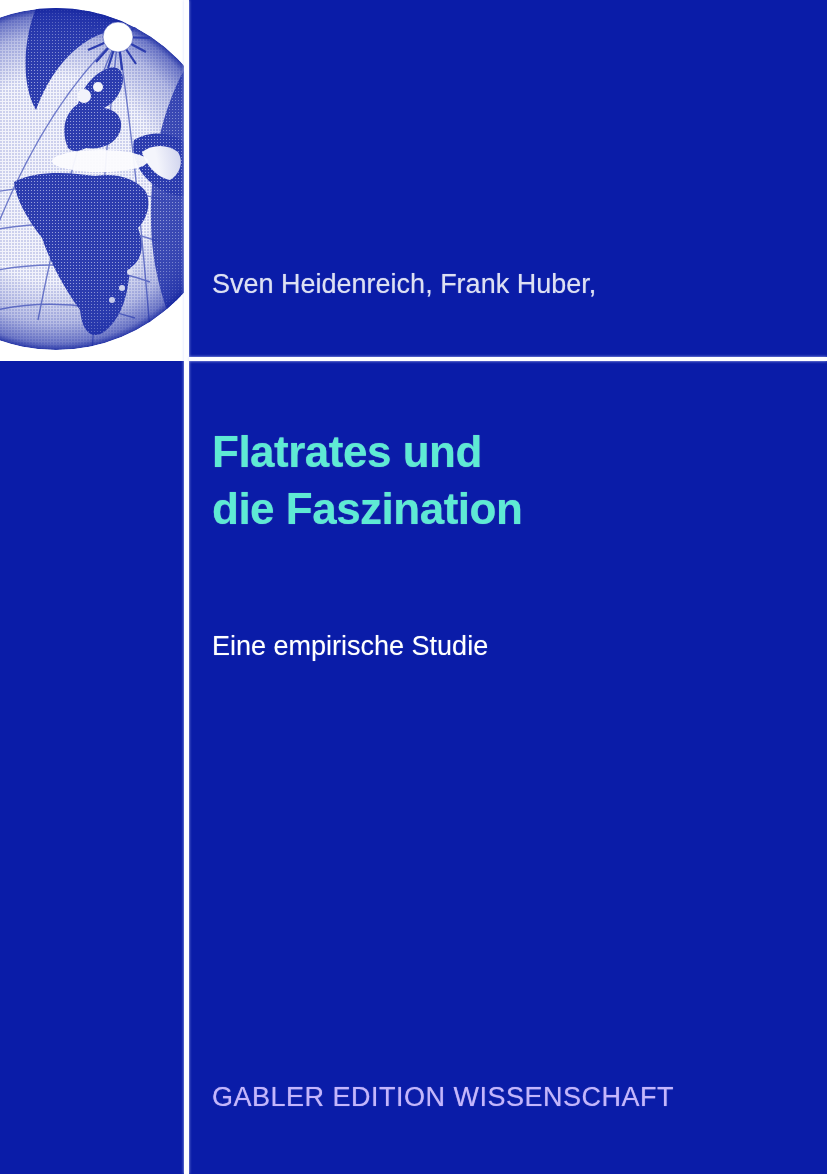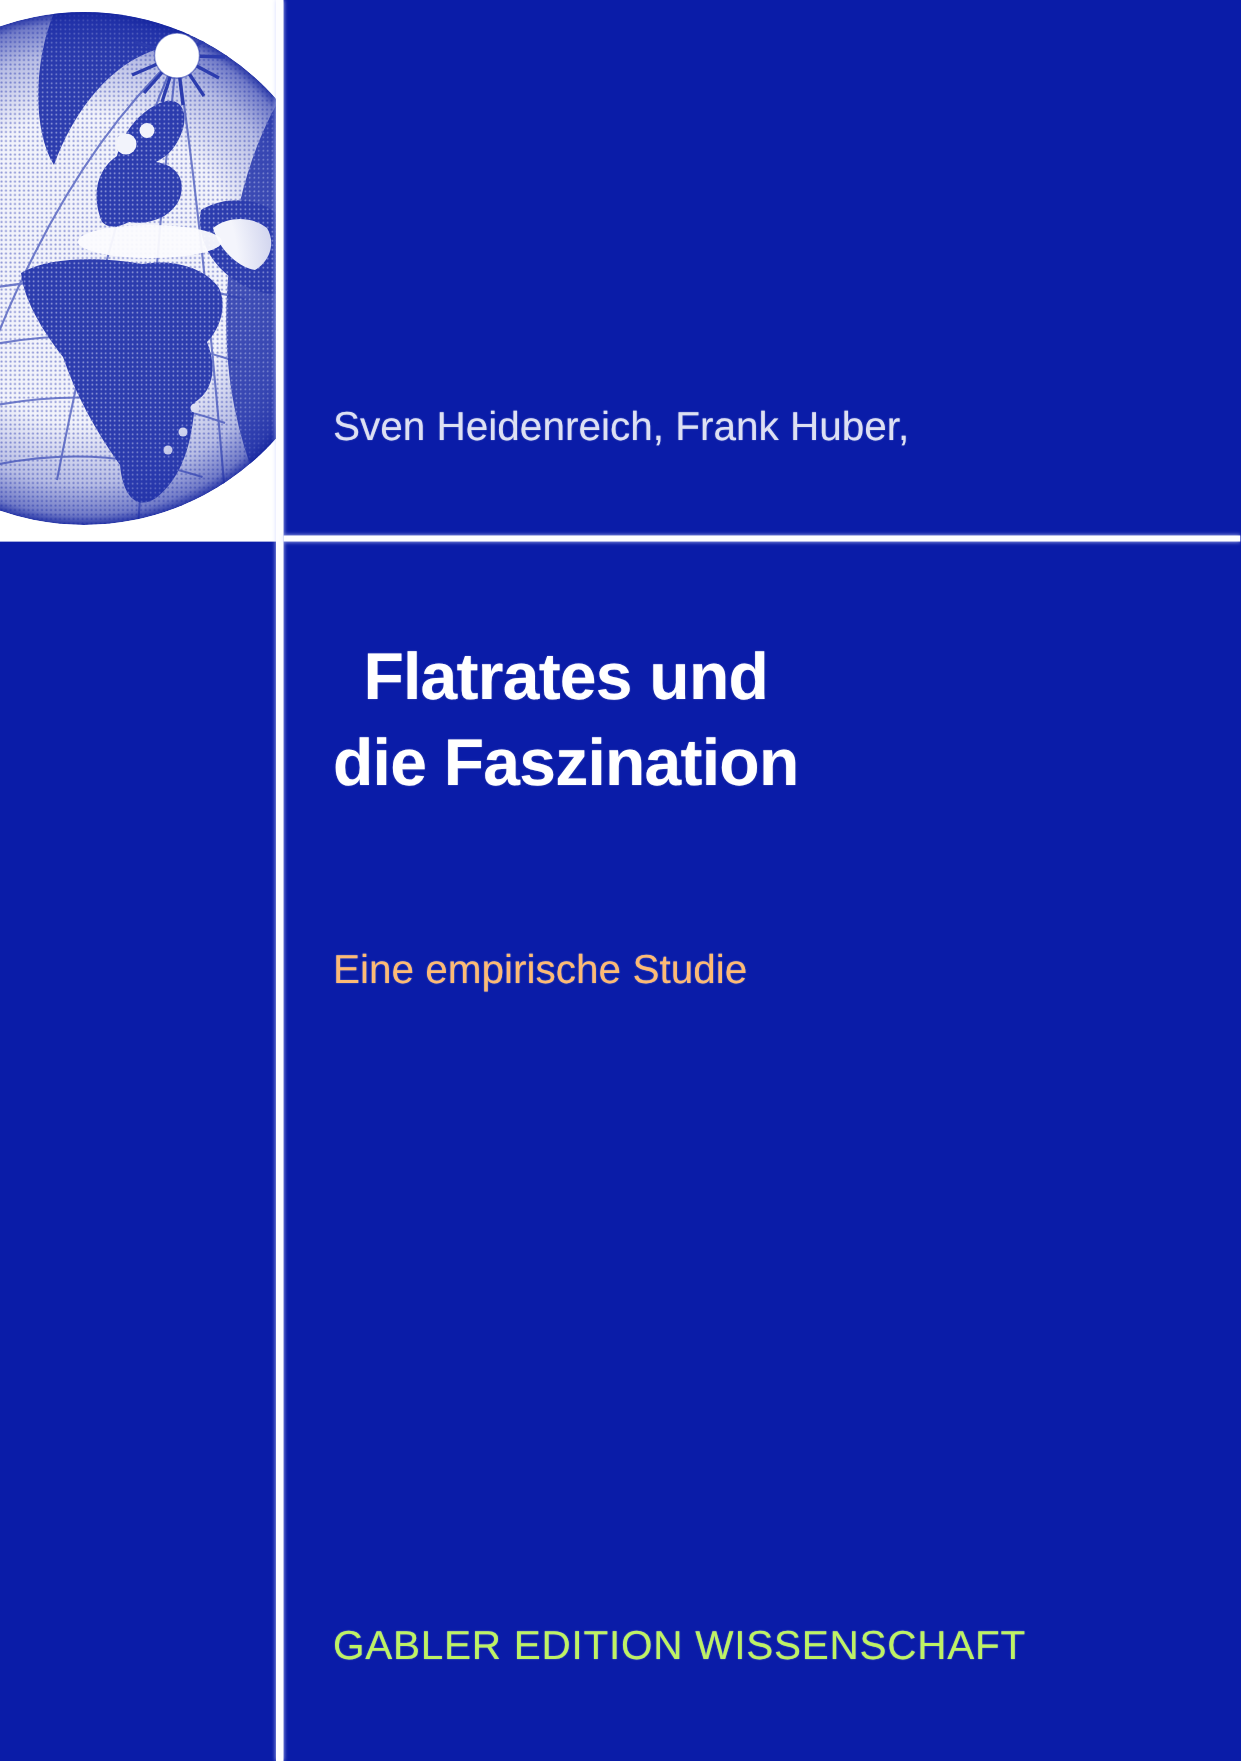--- a/index.html
+++ b/index.html
@@ -26,50 +26,49 @@
     background: #fdfdff;
     box-shadow: 0 0 3px rgba(210,216,255,0.9);
   }
   .h-line {
     position: absolute; left: 189px; top: 357px;
     width: 638px; height: 4px;
     background: #fdfdff;
     box-shadow: 0 0 3px rgba(210,216,255,0.9);
   }
 
-  .textcol { position: absolute; left: 222px; }
+  .textcol { position: absolute; left: 212px; }
 
   .authors {
     top: 265px;
     font-size: 27px; line-height: 38px;
     color: #dde0f3;
     text-shadow: 0 0 1px rgba(230,233,250,0.55);
   }
 
   .title {
     top: 423px;
     font-size: 44px; font-weight: 700; line-height: 57px;
     letter-spacing: -0.5px;
-    color: #ffffff;
+    color: #5eead4;
     text-shadow: 0 0 1px rgba(255,255,255,0.45);
-    text-align: center;
   }
 
   .subtitle {
     top: 627px;
     font-size: 27px; line-height: 38px;
-    color: #fdba74;
+    color: #ffffff;
     text-shadow: 0 0 1px rgba(230,233,250,0.55);
   }
 
   .imprint {
     top: 1081px;
     font-size: 27px; line-height: 32px;
     letter-spacing: 0.5px;
-    color: #bef264;
+    color: #c4b5fd;
     text-shadow: 0 0 1px rgba(230,233,250,0.55);
   }
 </style>
 </head>
 <body>
 
 <div class="globe-panel">
   <span>
     <svg width="184" height="361" viewBox="0 0 184 361" aria-hidden="true">
       <defs>

